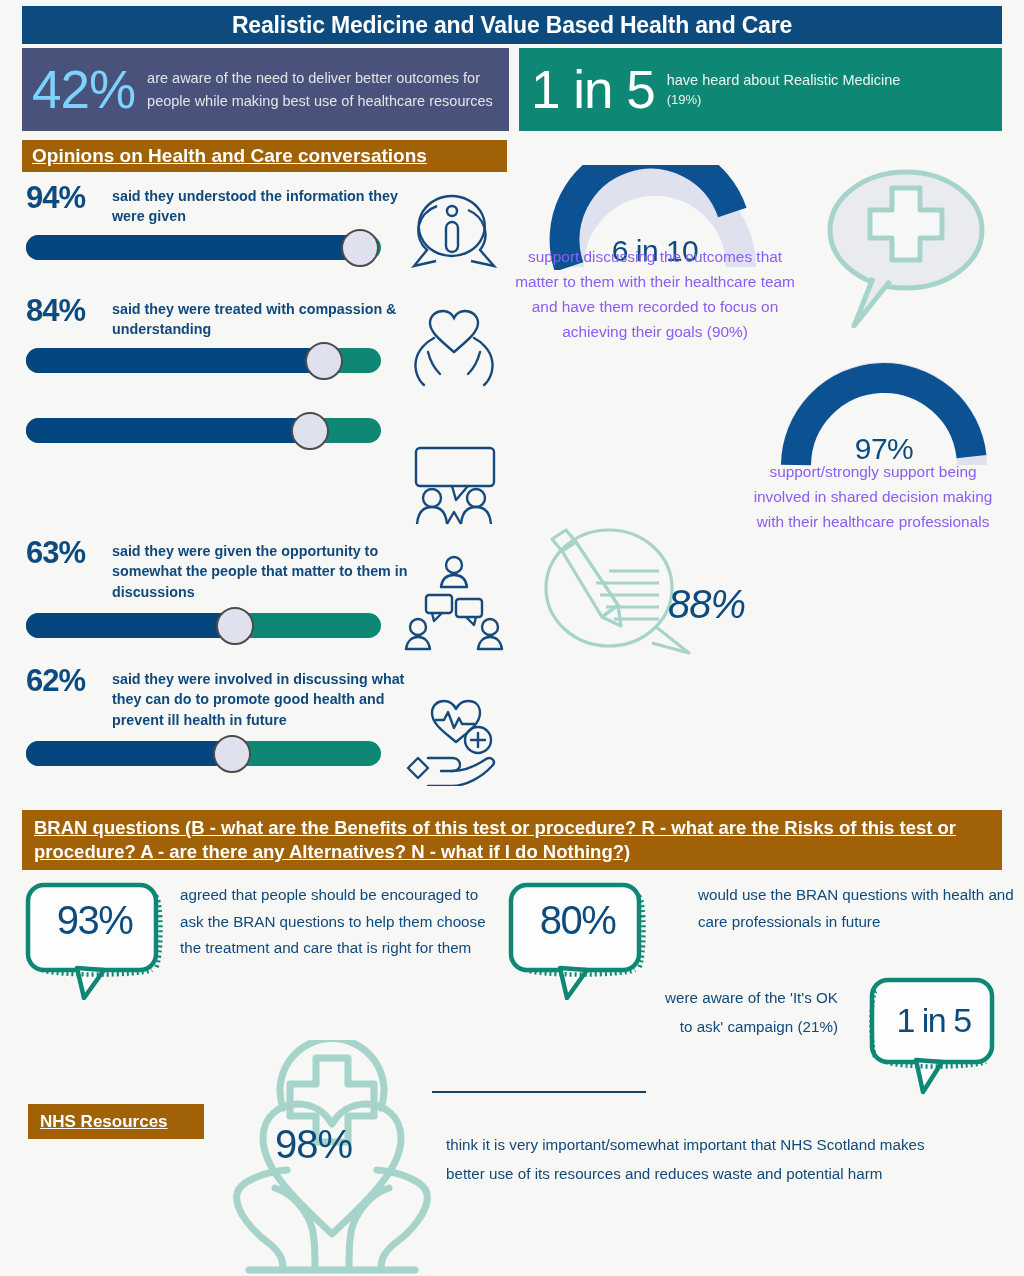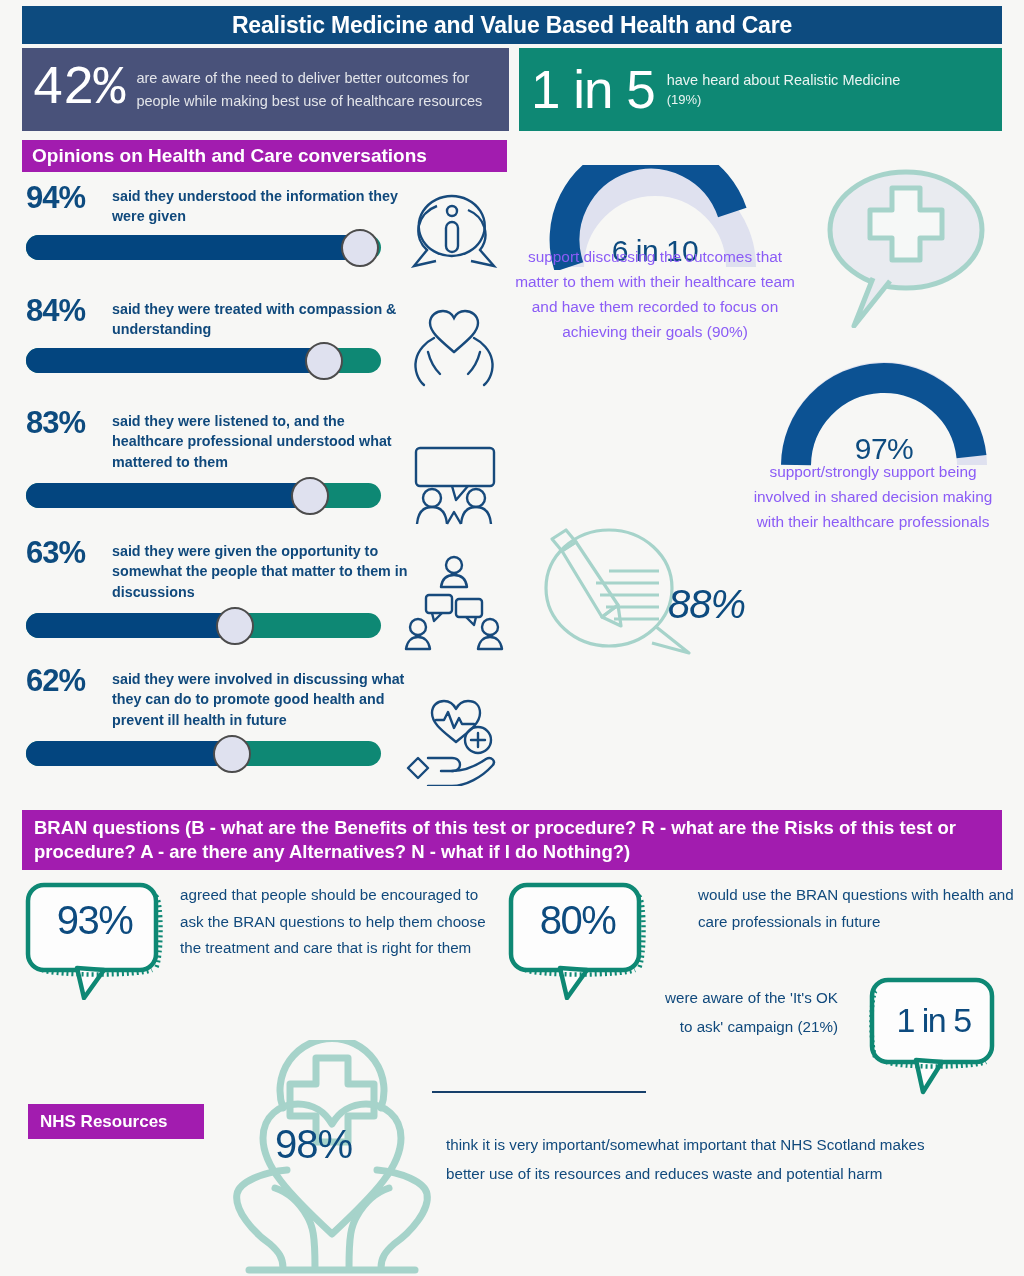--- a/index.html
+++ b/index.html
@@ -20,39 +20,39 @@
     display: flex; align-items: center; justify-content: center;
   }
   .title-bar .t {
     color: #fff; font-size: 23px; font-weight: bold; letter-spacing: -0.2px;
   }
   .stat42 {
     position: absolute; left: 22px; top: 48px; width: 487px; height: 83px;
     background: #49527a;
     display: flex; align-items: center; padding: 0 10px;
   }
-  .stat42 .big { color: #ffffff; font-size: 53px; font-weight: 300; line-height: 1;
-    letter-spacing: -1px; padding-right: 12px; font-family: Liberation Mono, monospace; }
+  .stat42 .big { color: #7dd3fc; font-size: 53px; font-weight: 300; line-height: 1;
+    letter-spacing: -1px; padding-right: 12px; }
   .stat42 .txt { color: #e3e5ea; font-size: 14.5px; line-height: 1.55; }
 
   .stat1in5 {
     position: absolute; left: 519px; top: 48px; width: 483px; height: 83px;
     background: #0e8874;
     display: flex; align-items: center; padding: 0 12px;
   }
   .stat1in5 .big { color: #ffffff; font-size: 53px; font-weight: 300; line-height: 1;
     letter-spacing: -1px; padding-right: 12px; white-space: nowrap;}
   .stat1in5 .txt { color: #eaf5f2; font-size: 14.5px; line-height: 1.4; }
   .stat1in5 .txt .sub { font-size: 13px; display:block; }
 
   
   .banner {
-    position: absolute; background: #a21caf; color: #fff;
+    position: absolute; background: #a16207; color: #fff;
     display: flex; align-items: center; padding: 0 10px;
-    font-size: 19px; font-weight: bold;
+    font-size: 19px; font-weight: bold; text-decoration: underline;
   }
   #banner-opinions { left: 22px; top: 140px; width: 485px; height: 32px; }
   #banner-bran { left: 22px; top: 810px; width: 980px; height: 60px;
     font-size: 18.5px; line-height: 1.28; align-items: center; padding: 12px 12px; }
   #banner-nhs { left: 28px; top: 1104px; width: 176px; height: 35px; font-size: 17px;
     justify-content: flex-start; padding-left: 12px; }
 
   
   .prow { position: absolute; left: 0; width: 520px; }
   .prow .head { display: flex; align-items: flex-start; padding-left: 26px; }
@@ -158,24 +158,20 @@
       <div class="desc">said they were treated with compassion &amp; understanding</div>
     </div>
     <div class="barwrap">
       <div class="bar-track"></div>
       <div class="bar-fill" style="width:84%"></div>
       <div class="knob" style="left:calc(84% - 19px)"></div>
     </div>
   </div>
 
   <div class="prow" style="top:407px">
-    <div class="head">
-      <div class="pct">83%</div>
-      <div class="desc">said they were listened to, and the healthcare professional understood what mattered to them</div>
-    </div>
     <div class="barwrap" style="margin-top:11px">
       <div class="bar-track"></div>
       <div class="bar-fill" style="width:80%"></div>
       <div class="knob" style="left:calc(80% - 19px)"></div>
     </div>
   </div>
 
   <div class="prow" style="top:537px">
     <div class="head">
       <div class="pct">63%</div>

